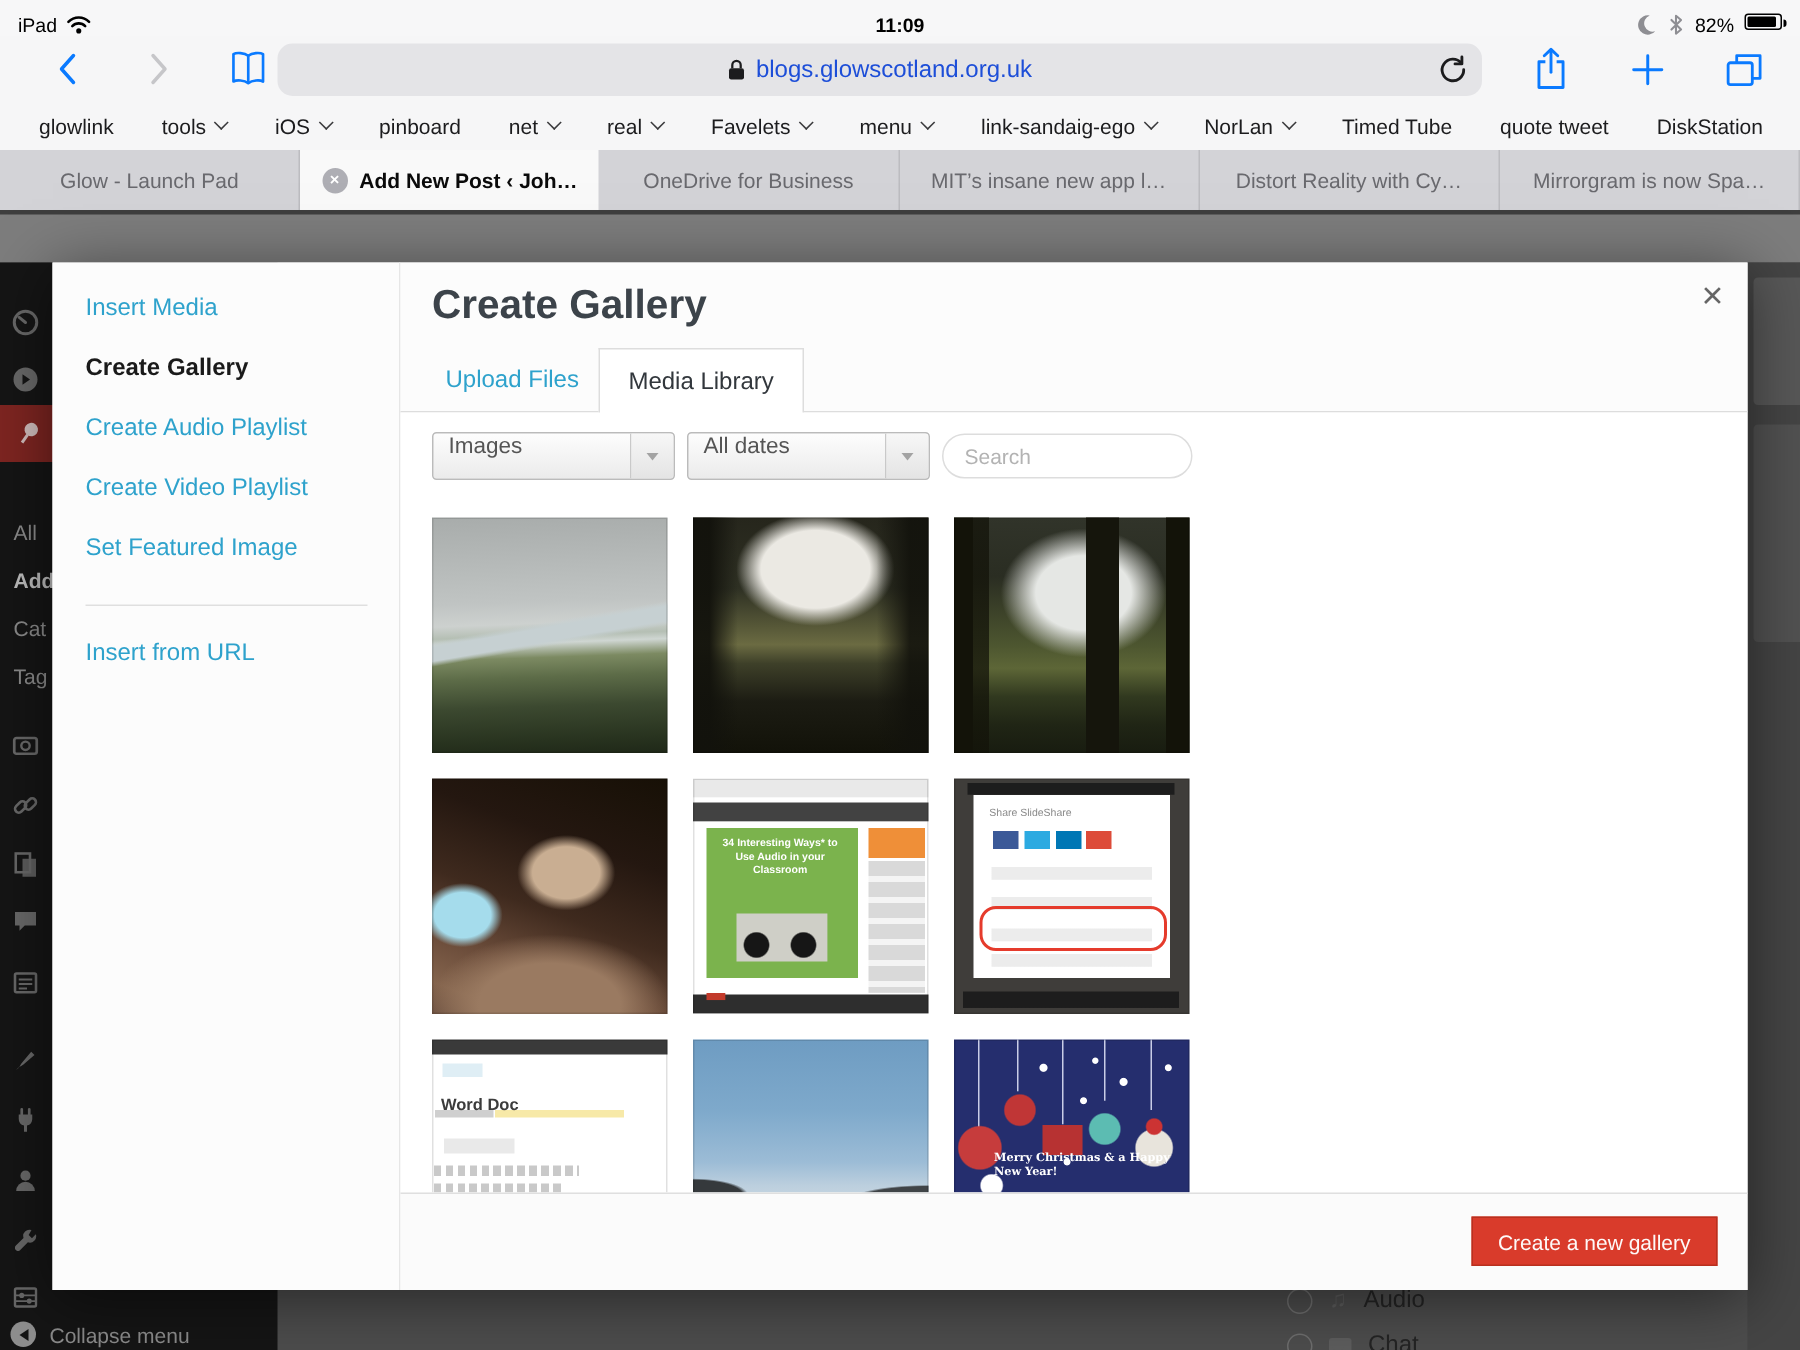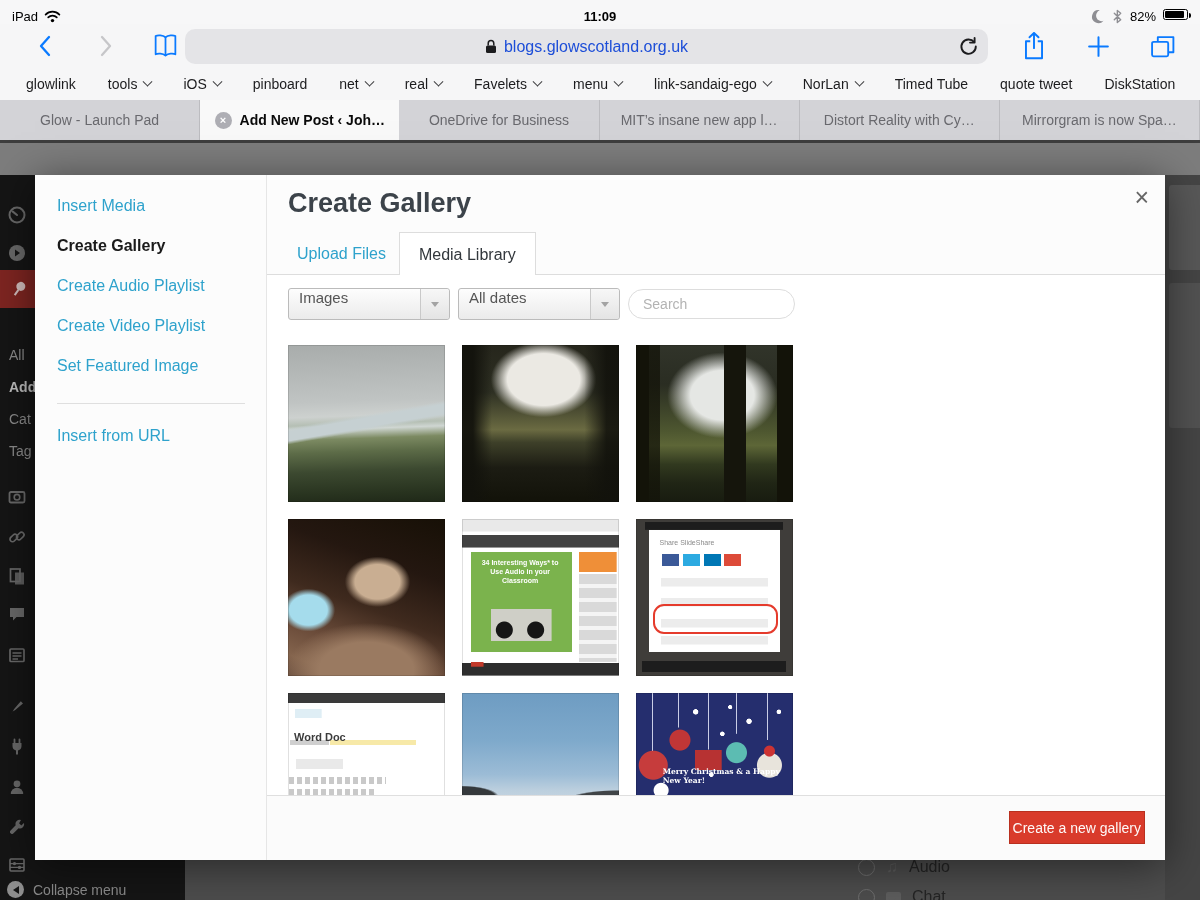--- a/index.html
+++ b/index.html
@@ -169,21 +169,21 @@
     radial-gradient(circle 2.6px at 48% 52%, #fff 0 2px, rgba(0,0,0,0) 2.6px),
     linear-gradient(#c9cde6,#c9cde6), linear-gradient(#c9cde6,#c9cde6),
     linear-gradient(#c9cde6,#c9cde6), linear-gradient(#c9cde6,#c9cde6),
     linear-gradient(#c9cde6,#c9cde6);
     background-position:0 0,0 0,45% 42%,0 0,0 0,0 0,0 0,0 0,0 0,0 0,0 0,0 0,0 0, 10% 0, 27% 0, 46% 0, 64% 0, 84% 0;
     background-size:100% 100%,100% 100%,17% 13%,100% 100%,100% 100%,100% 100%,100% 100%,100% 100%,100% 100%,100% 100%,100% 100%,100% 100%,100% 100%, 1px 40%, 1px 22%, 1px 36%, 1px 26%, 1px 30%; }
   .cap-xmas { left:17%; top:47%; width:82%; font-size:7.5px; font-weight:700; color:#fff;
     font-family:"DejaVu Serif",serif; }
 
   .modal-footer { position:absolute; left:0; bottom:0; right:0; height:65px; background:#fbfbfb; border-top:1px solid #dfdfdf; }
-  .create-btn { position:absolute; right:20px; top:15px; height:33px; padding:0 3px; background:#d93b2b;
+  .create-btn { position:absolute; right:20px; top:15px; height:33px; padding:0 17px; background:#d93b2b;
     border:1px solid #b9301f; border-radius:0; color:rgba(255,255,255,.97); font-size:14px;
     font-family:"Liberation Sans","DejaVu Sans",sans-serif; }
 </style>
 </head>
 <body>
 
 <div class="status-bar">
   <div class="sb-left">
     <span>iPad</span>
     <svg width="17" height="13" viewBox="0 0 17 13">

